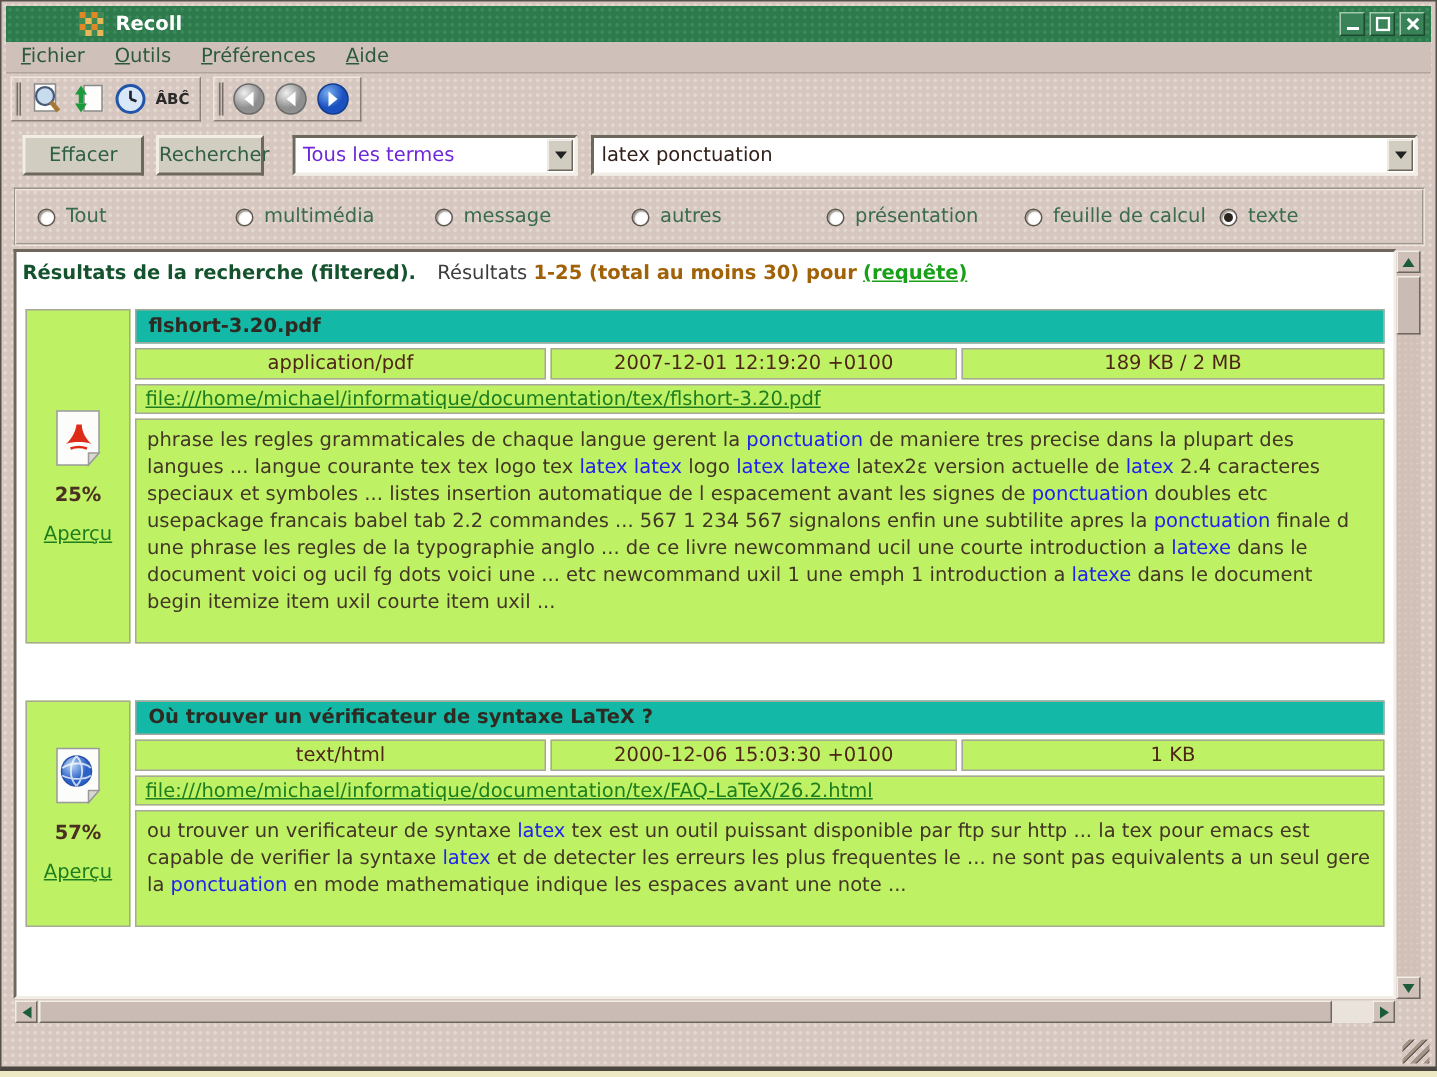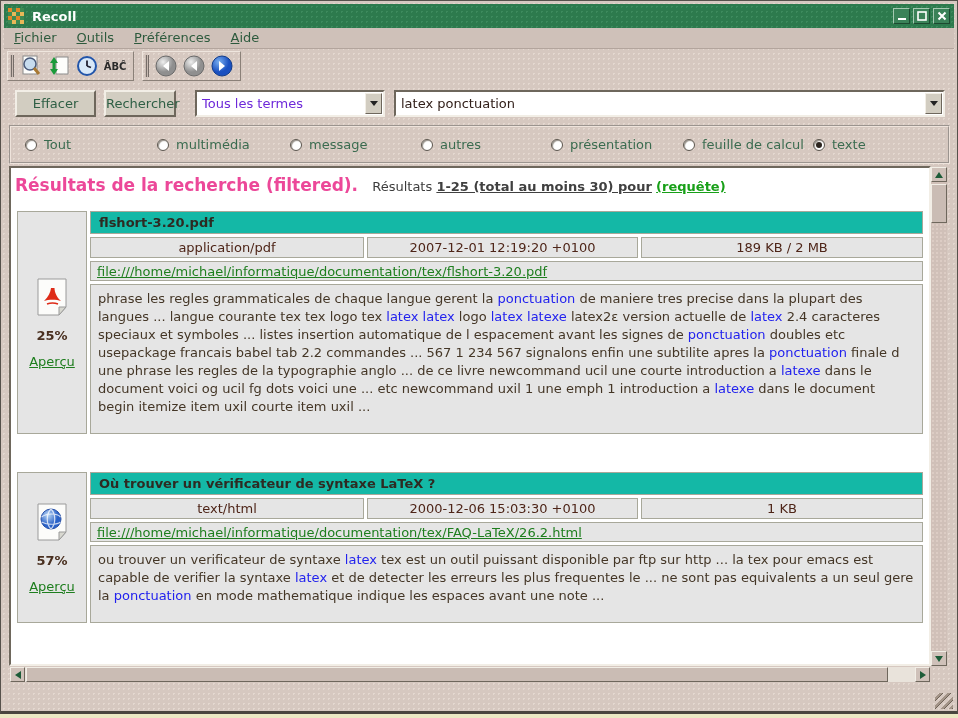--- a/index.html
+++ b/index.html
@@ -10,21 +10,21 @@
   .window { position:absolute; left:0; top:0; width:958px; height:714px;
             background-color:#d6c8c0;
             background-image:radial-gradient(#e4d8d0 1px, rgba(0,0,0,0) 1px);
             background-size:5px 5px;
             border:1px solid #56514b; border-bottom:3px solid #4a453f; }
 
   .titlebar { position:absolute; left:3px; top:3px; right:3px; height:24px;
               background-color:#2d7a4d;
               background-image:radial-gradient(#3d8a5d 1px, rgba(0,0,0,0) 1px);
               background-size:5px 5px;
-              display:flex; align-items:center; }
+              display:flex; align-items:center;padding-left:45px; }
   .titlebar .app-icon { margin-left:4px; width:16px; height:16px; }
   .titlebar .title { color:#ffffff; font-weight:bold; margin-left:8px; font-size:13px; }
   .winbtns { margin-left:auto; margin-right:4px; display:flex; gap:3px; }
   .winbtn { width:17px; height:16px; background:#3a8258;
             border:1px solid; border-color:#a5c9b1 #1c4a30 #1c4a30 #a5c9b1;
             display:flex; align-items:center; justify-content:center; cursor:default; }
 
   .menubar { position:absolute; left:3px; top:27px; right:3px; height:21px;
              background:#cfc1b9; display:flex; align-items:center;
              border-bottom:1px solid #b3a59d; }
@@ -72,31 +72,31 @@
   .radio { width:12px; height:12px; border-radius:50%; background:#fff;
            border:1px solid #5c564e; box-shadow:inset 1px 1px 1px #9a948c; }
   .radio.checked::after { content:''; display:block; width:6px; height:6px; margin:2px;
                           border-radius:50%; background:#2b241e; }
 
   
   .resultsframe { position:absolute; left:8px; top:165px; width:922px; height:500px;
                   background:#ffffff; border:2px solid;
                   border-color:#6e675c #f2eee6 #f2eee6 #6e675c; overflow:hidden; }
   .res-header { padding:7px 0 0 4px; white-space:nowrap; }
-  .res-header .big { font-size:17px; font-weight:bold; color:#ec4899;margin-top:28px; }
+  .res-header .big { font-size:13px; font-weight:bold; color:#14532d;margin-top:28px; }
   .res-header .mid { font-size:13px; color:#3c3c3c; margin-left:10px; }
-  .res-header .mid b { color:#404040;text-decoration:underline; }
+  .res-header .mid b { color:#a16207; }
   .res-header .qlink { color:#18a018; font-weight:bold; text-decoration:underline; }
 
   .result { display:grid; grid-template-columns:70px 274px 271px 1fr;
             grid-template-rows:23px 21px 20px auto; gap:3px;
             width:906px; margin-left:6px; background:#fff; }
   #result-0 { margin-top:16px; }
   #result-1 { margin-top:38px; }
-  .cell { border:1px solid #a8a89a; background:#e5e5e5; }
+  .cell { border:1px solid #a8a89a; background:#bef264; }
   .side { grid-row:1/5; display:flex; flex-direction:column; align-items:center;
           justify-content:center; gap:11px; }
   .rtitle { grid-column:2/5; background:#14b8a6; font-weight:bold; color:#2e2a22;
             display:flex; align-items:center; padding-left:8px; }
   .mime,.rdate,.rsize { display:flex; align-items:center; justify-content:center;
                         color:#4e2518; }
   .rurl { grid-column:2/5; display:flex; align-items:center; padding-left:6px; }
   .snippet { grid-column:2/5; padding:5px 7px; color:#443626; line-height:18px; }
   #result-0 .snippet { min-height:150px; }
   #result-1 .snippet { min-height:78px; }

